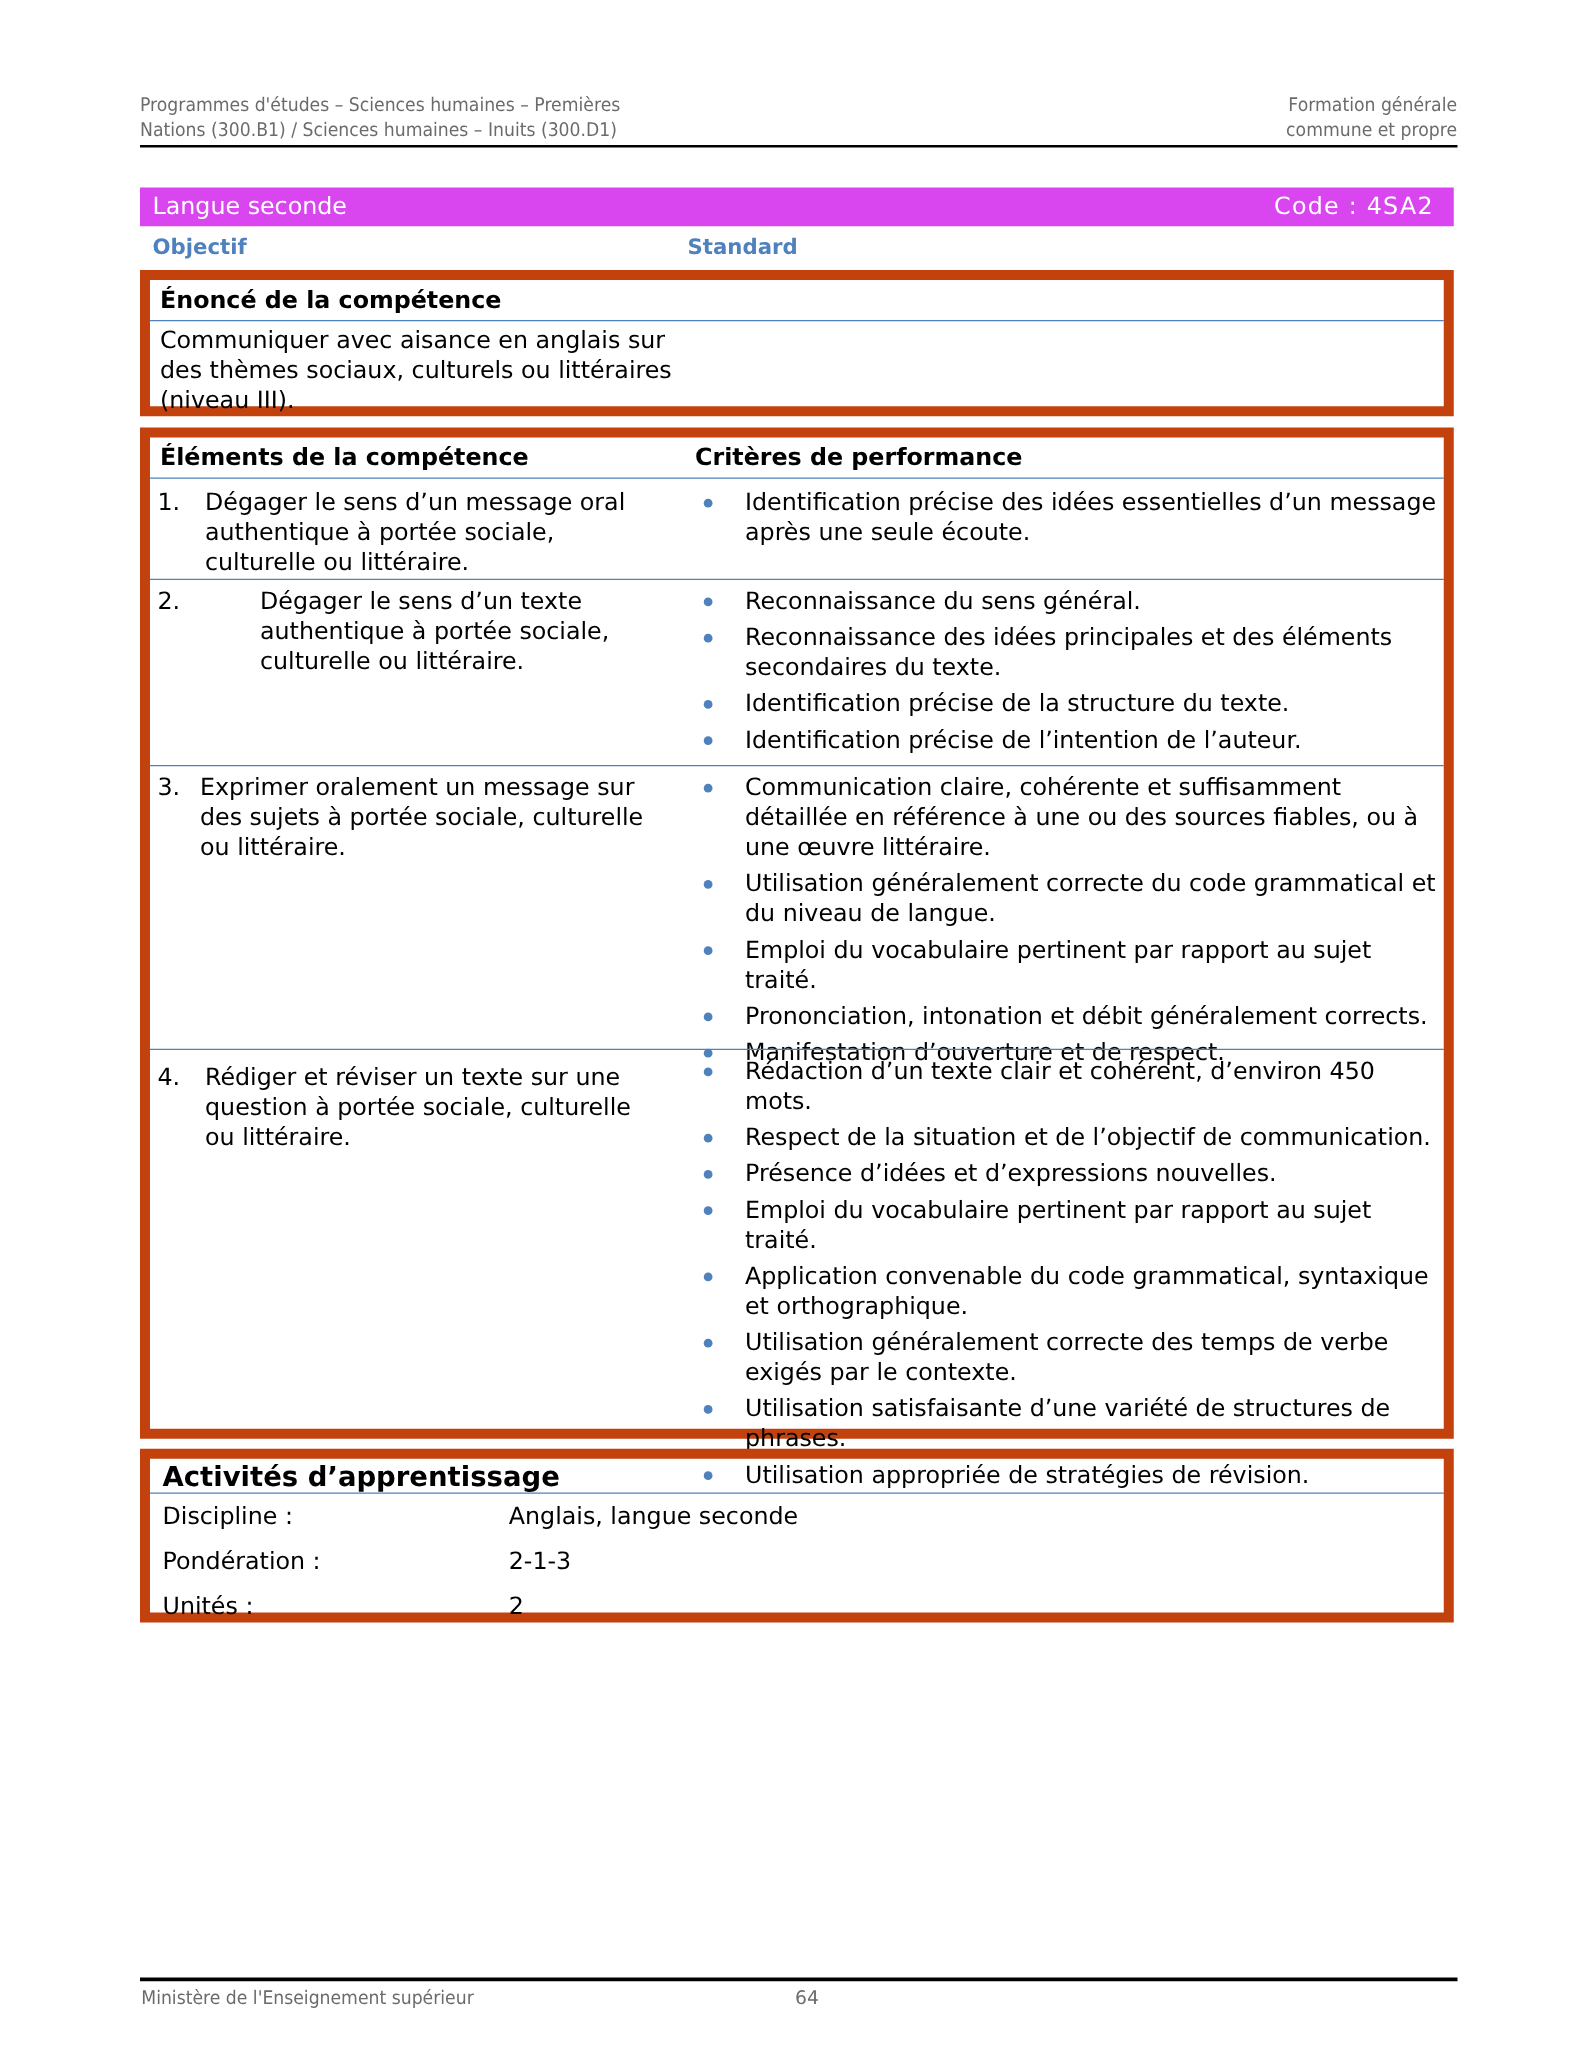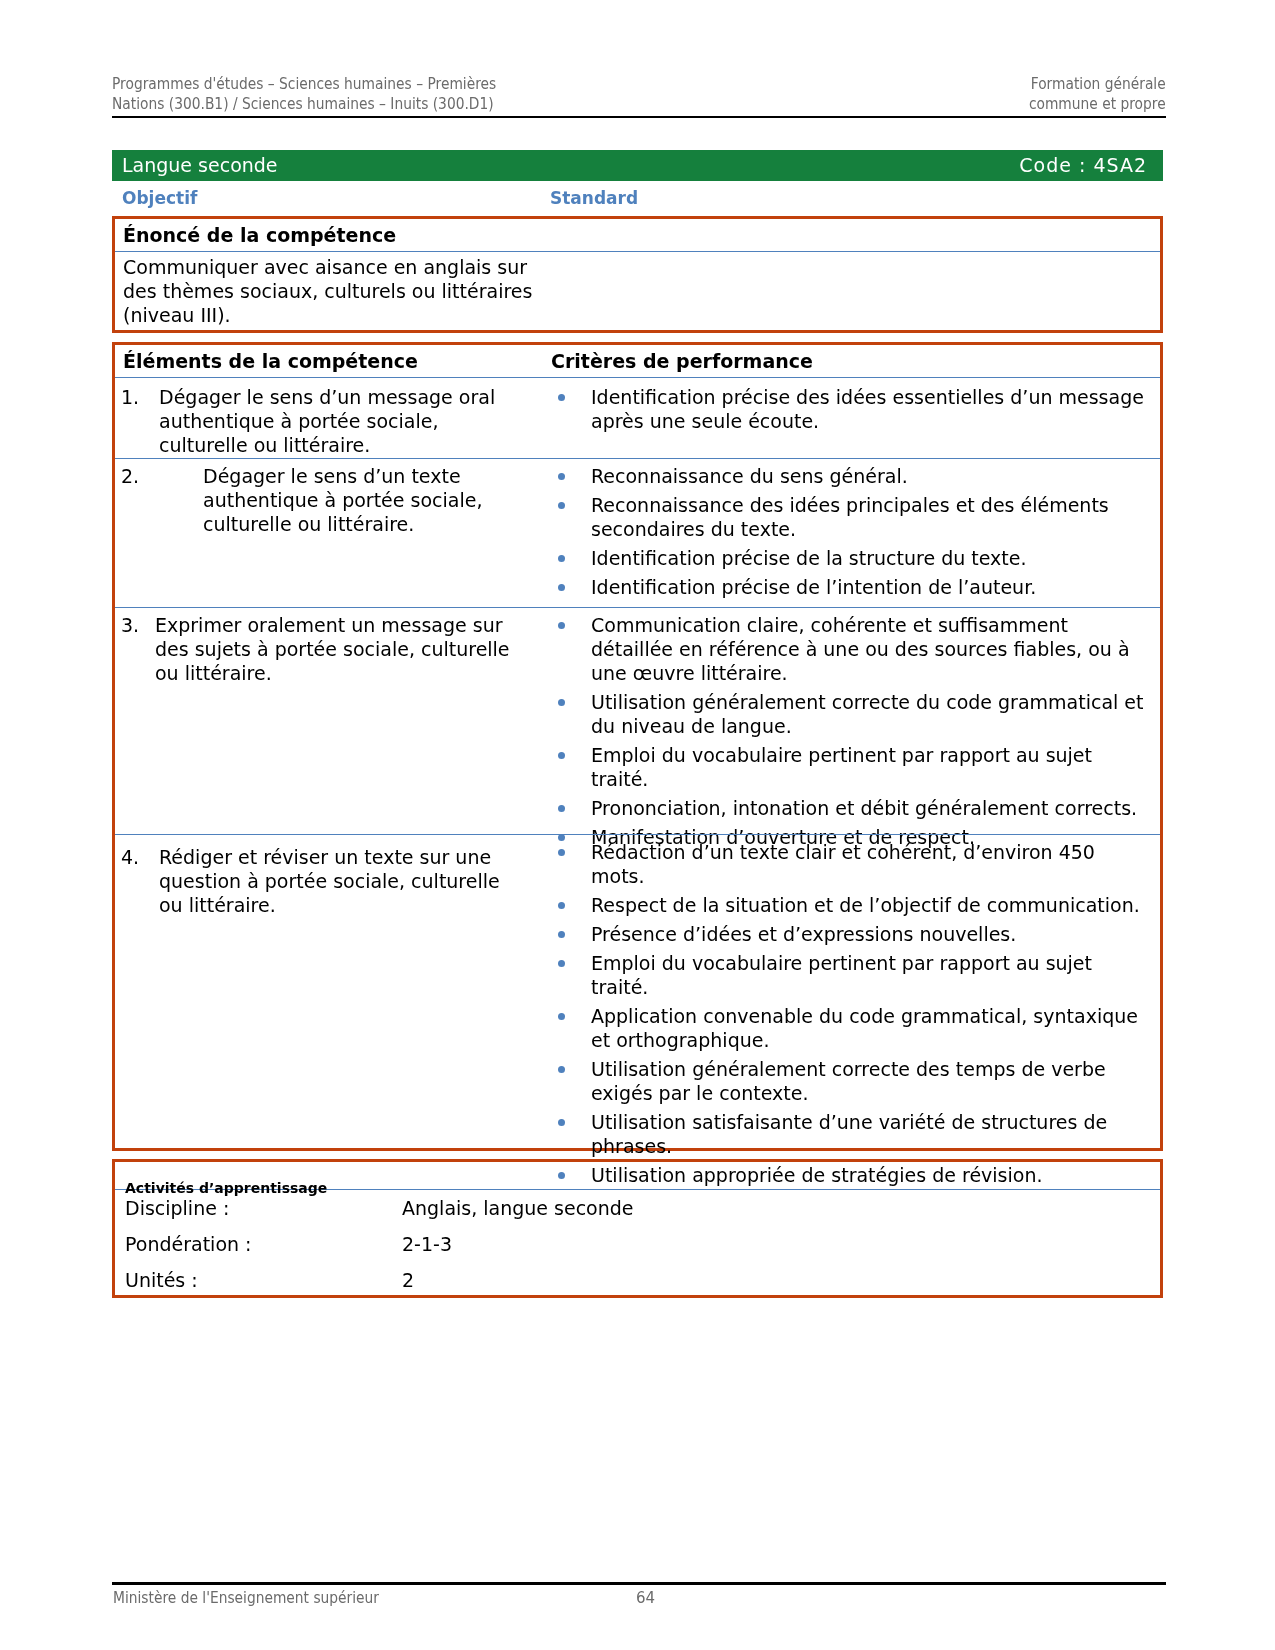--- a/index.html
+++ b/index.html
@@ -6,28 +6,28 @@
     body { width: 1275px; height: 1650px; position: relative; overflow: hidden;
            font-family: "DejaVu Sans", sans-serif; color: #000; }
     .abs { position: absolute; }
 
     
     .run-head { left: 112px; top: 74px; width: 1054px; height: 42px; border-bottom: 2px solid #000; }
     .run-head .left { position: absolute; left: 0; top: 0; font-size: 15px; line-height: 20px; color: #6b6b6b; font-family: "DejaVu Sans", sans-serif; transform: scaleX(0.92); transform-origin: left top; }
     .run-head .right { position: absolute; right: 0; top: 0; font-size: 15px; line-height: 20px; color: #6b6b6b; text-align: right; transform: scaleX(0.92); transform-origin: right top; }
 
     
-    .banner { left: 112px; top: 150px; width: 1051px; height: 31px; background: #15803d; color: #fff; font-size: 19px; line-height: 31px; }
+    .banner { left: 112px; top: 150px; width: 1051px; height: 31px; background: #d946ef; color: #fff; font-size: 19px; line-height: 31px; }
     .banner .l { position: absolute; left: 10px; top: 0; }
     .banner .r { position: absolute; right: 16px; top: 0; letter-spacing: 1px; }
 
     .col-title { top: 183px; font-size: 17px; font-weight: bold; color: #4f81bd; line-height: 30px; }
 
     
-    .box { border: 3px solid #c2410c; box-sizing: border-box; }
+    .box { border: 8px solid #c2410c; box-sizing: border-box; }
     .hrow { border-bottom: 1px solid #4f81bd; box-sizing: border-box; font-weight: bold; font-size: 19px; }
     .sep { position: absolute; left: 0; right: 0; height: 0; border-top: 1px solid #4f81bd; }
 
     .txt { font-size: 19px; line-height: 24px; }
     .num { position: absolute; left: 6px; }
     .el-text { position: absolute; left: 44px; width: 370px; }
     .crit { position: absolute; left: 440px; width: 590px; margin: 0; padding: 0; list-style: none; }
     .crit li { position: relative; padding-left: 36px; margin-bottom: 5px; font-size: 19px; line-height: 24px; }
     .crit li .dot { position: absolute; left: 3px; top: 9px; width: 7px; height: 7px; border-radius: 50%; background: #4f81bd; }
 
@@ -120,21 +120,21 @@
       <li><span class="dot"></span><span>Emploi du vocabulaire pertinent par rapport au sujet traité.</span></li>
       <li><span class="dot"></span><span>Application convenable du code grammatical, syntaxique et orthographique.</span></li>
       <li><span class="dot"></span><span>Utilisation généralement correcte des temps de verbe exigés par le contexte.</span></li>
       <li><span class="dot"></span><span>Utilisation satisfaisante d’une variété de structures de phrases.</span></li>
       <li><span class="dot"></span><span>Utilisation appropriée de stratégies de révision.</span></li>
     </ul>
   </div>
 </div>
 
 <div class="abs box" style="left:112px; top:1159px; width:1051px; height:139px;">
-  <div class="hrow" style="height:28px; padding:12px 10px; line-height:28px; font-size:14px;">Activités d’apprentissage</div>
+  <div class="hrow" style="height:28px; padding:2px 10px; line-height:28px; font-size:22px;">Activités d’apprentissage</div>
   <div class="act-row" style="top:34px;">
     <span class="lab">Discipline :</span>
     <span class="val">Anglais, langue seconde</span>
   </div>
   <div class="act-row" style="top:70px;">
     <span class="lab">Pondération :</span>
     <span class="val">2-1-3</span>
   </div>
   <div class="act-row" style="top:106px;">
     <span class="lab">Unités :</span>

